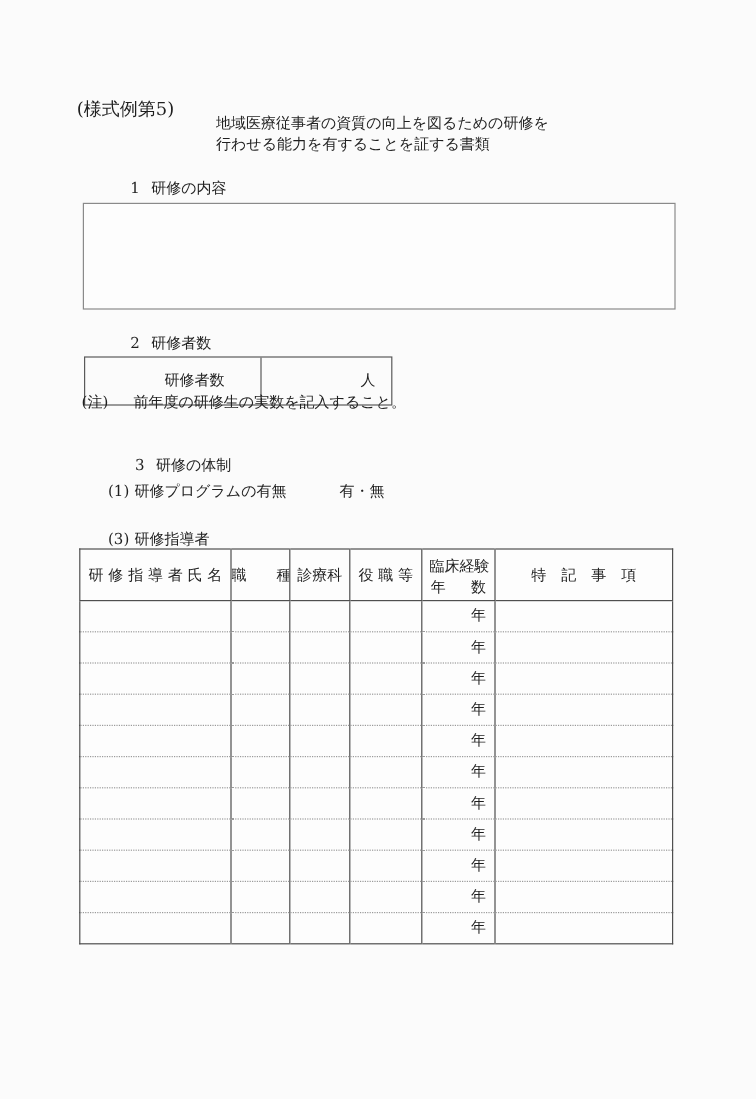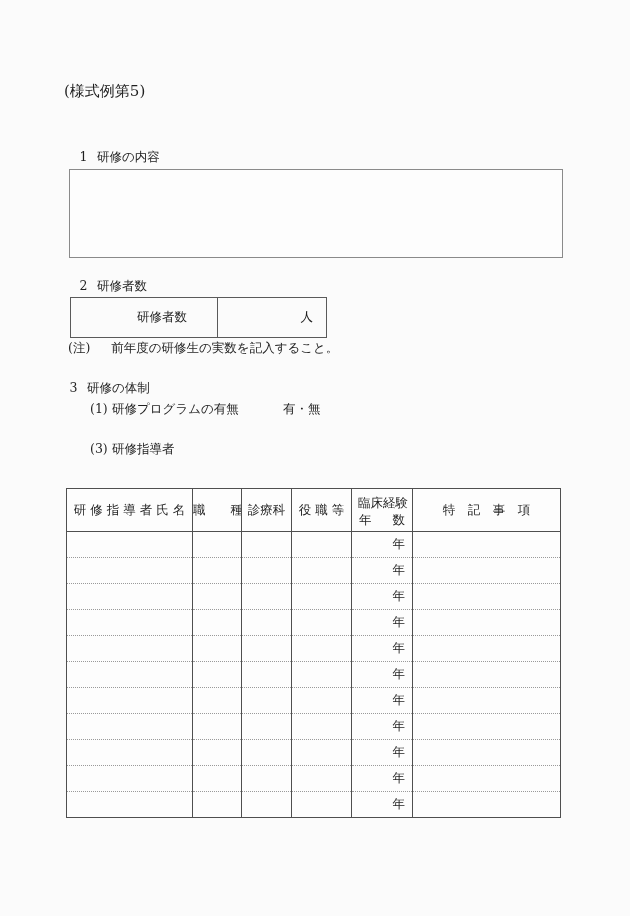--- a/index.html
+++ b/index.html
@@ -17,21 +17,21 @@
     overflow: hidden;
     font-size: 12.5px;
     line-height: 1.35;
   }
   .abs { position: absolute; }
 
   .form-label { left: 64px; top: 81px; font-size: 15px; }
 
   .doc-title { left: 180px; top: 94px; font-size: 12.5px; line-height: 17px; }
 
-  .heading { font-size: 12.5px; white-space: nowrap; }
+  .heading { font-size: 12.5px; white-space: nowrap; margin-left: 29px; }
   .h-no { display: inline-block; min-width: 11px; margin-right: 8px; text-align: center; }
 
   .content-box {
     left: 69px; top: 169px;
     width: 492px; height: 87px;
     border: 1px solid #8a8a8a;
     background: #fdfdfd;
   }
 
   .s2-table {
@@ -64,21 +64,20 @@
 
   .inst-table {
     position: absolute;
     left: 66px; top: 457px;
     width: 494px;
     border-collapse: collapse;
     table-layout: fixed;
     border: 1px solid #4f4f4f;
     font-size: 12.5px;
     background: #fdfdfd;
-    margin-top: 31px;
   }
   .inst-table th, .inst-table td {
     padding: 0;
     font-weight: normal;
     box-sizing: border-box;
     overflow: hidden;
   }
   .inst-table th + th, .inst-table td + td {
     border-left: 1px solid #4f4f4f;
   }
@@ -98,43 +97,47 @@
 
   .title-line, .h-label, .item-value { white-space: nowrap; }
 </style>
 </head>
 <body>
 
 <div class="page">
 
   <div class="abs form-label">(様式例第5)</div>
 
+  <div class="abs doc-title">
+    <div class="title-line">地域医療従事者の資質の向上を図るための研修を</div>
+    <div class="title-line">行わせる能力を有することを証する書類</div>
+  </div>
 
   <div class="abs heading" style="left:78px; top:149px;">
     <span class="h-no">1</span><span class="h-label">研修の内容</span>
   </div>
   <div class="abs content-box">
     <span></span>
   </div>
 
   <div class="abs heading" style="left:78px; top:278px;">
     <span class="h-no">2</span><span class="h-label">研修者数</span>
   </div>
   <div class="abs s2-table">
     <div class="s2-cell s2-label">研修者数</div>
     <div class="s2-cell s2-value">
       <span class="s2-num"></span>
       <span>人</span>
     </div>
   </div>
-  <div class="abs note" style="left:68px; top:340px;">
+  <div class="abs note" style="left:68px; top:327px;">
     <span class="note-prefix note-gap1">(注)</span><span>前年度の研修生の実数を記入すること。</span>
   </div>
 
-  <div class="abs heading" style="left:68px; top:380px;">
+  <div class="abs heading" style="left:82px; top:380px;">
     <span class="h-no">3</span><span class="h-label">研修の体制</span>
   </div>
 
   <div class="abs s3-item" style="left:90px; top:401px;">
     <span class="item-no">(1)</span><span class="item-label">研修プログラムの有無</span><span class="item-value">有・無</span>
   </div>
   <div class="abs s3-item" style="left:90px; top:441px;">
     <span class="item-no">(3)</span><span class="item-label">研修指導者</span><span class="item-value"></span>
   </div>
 

